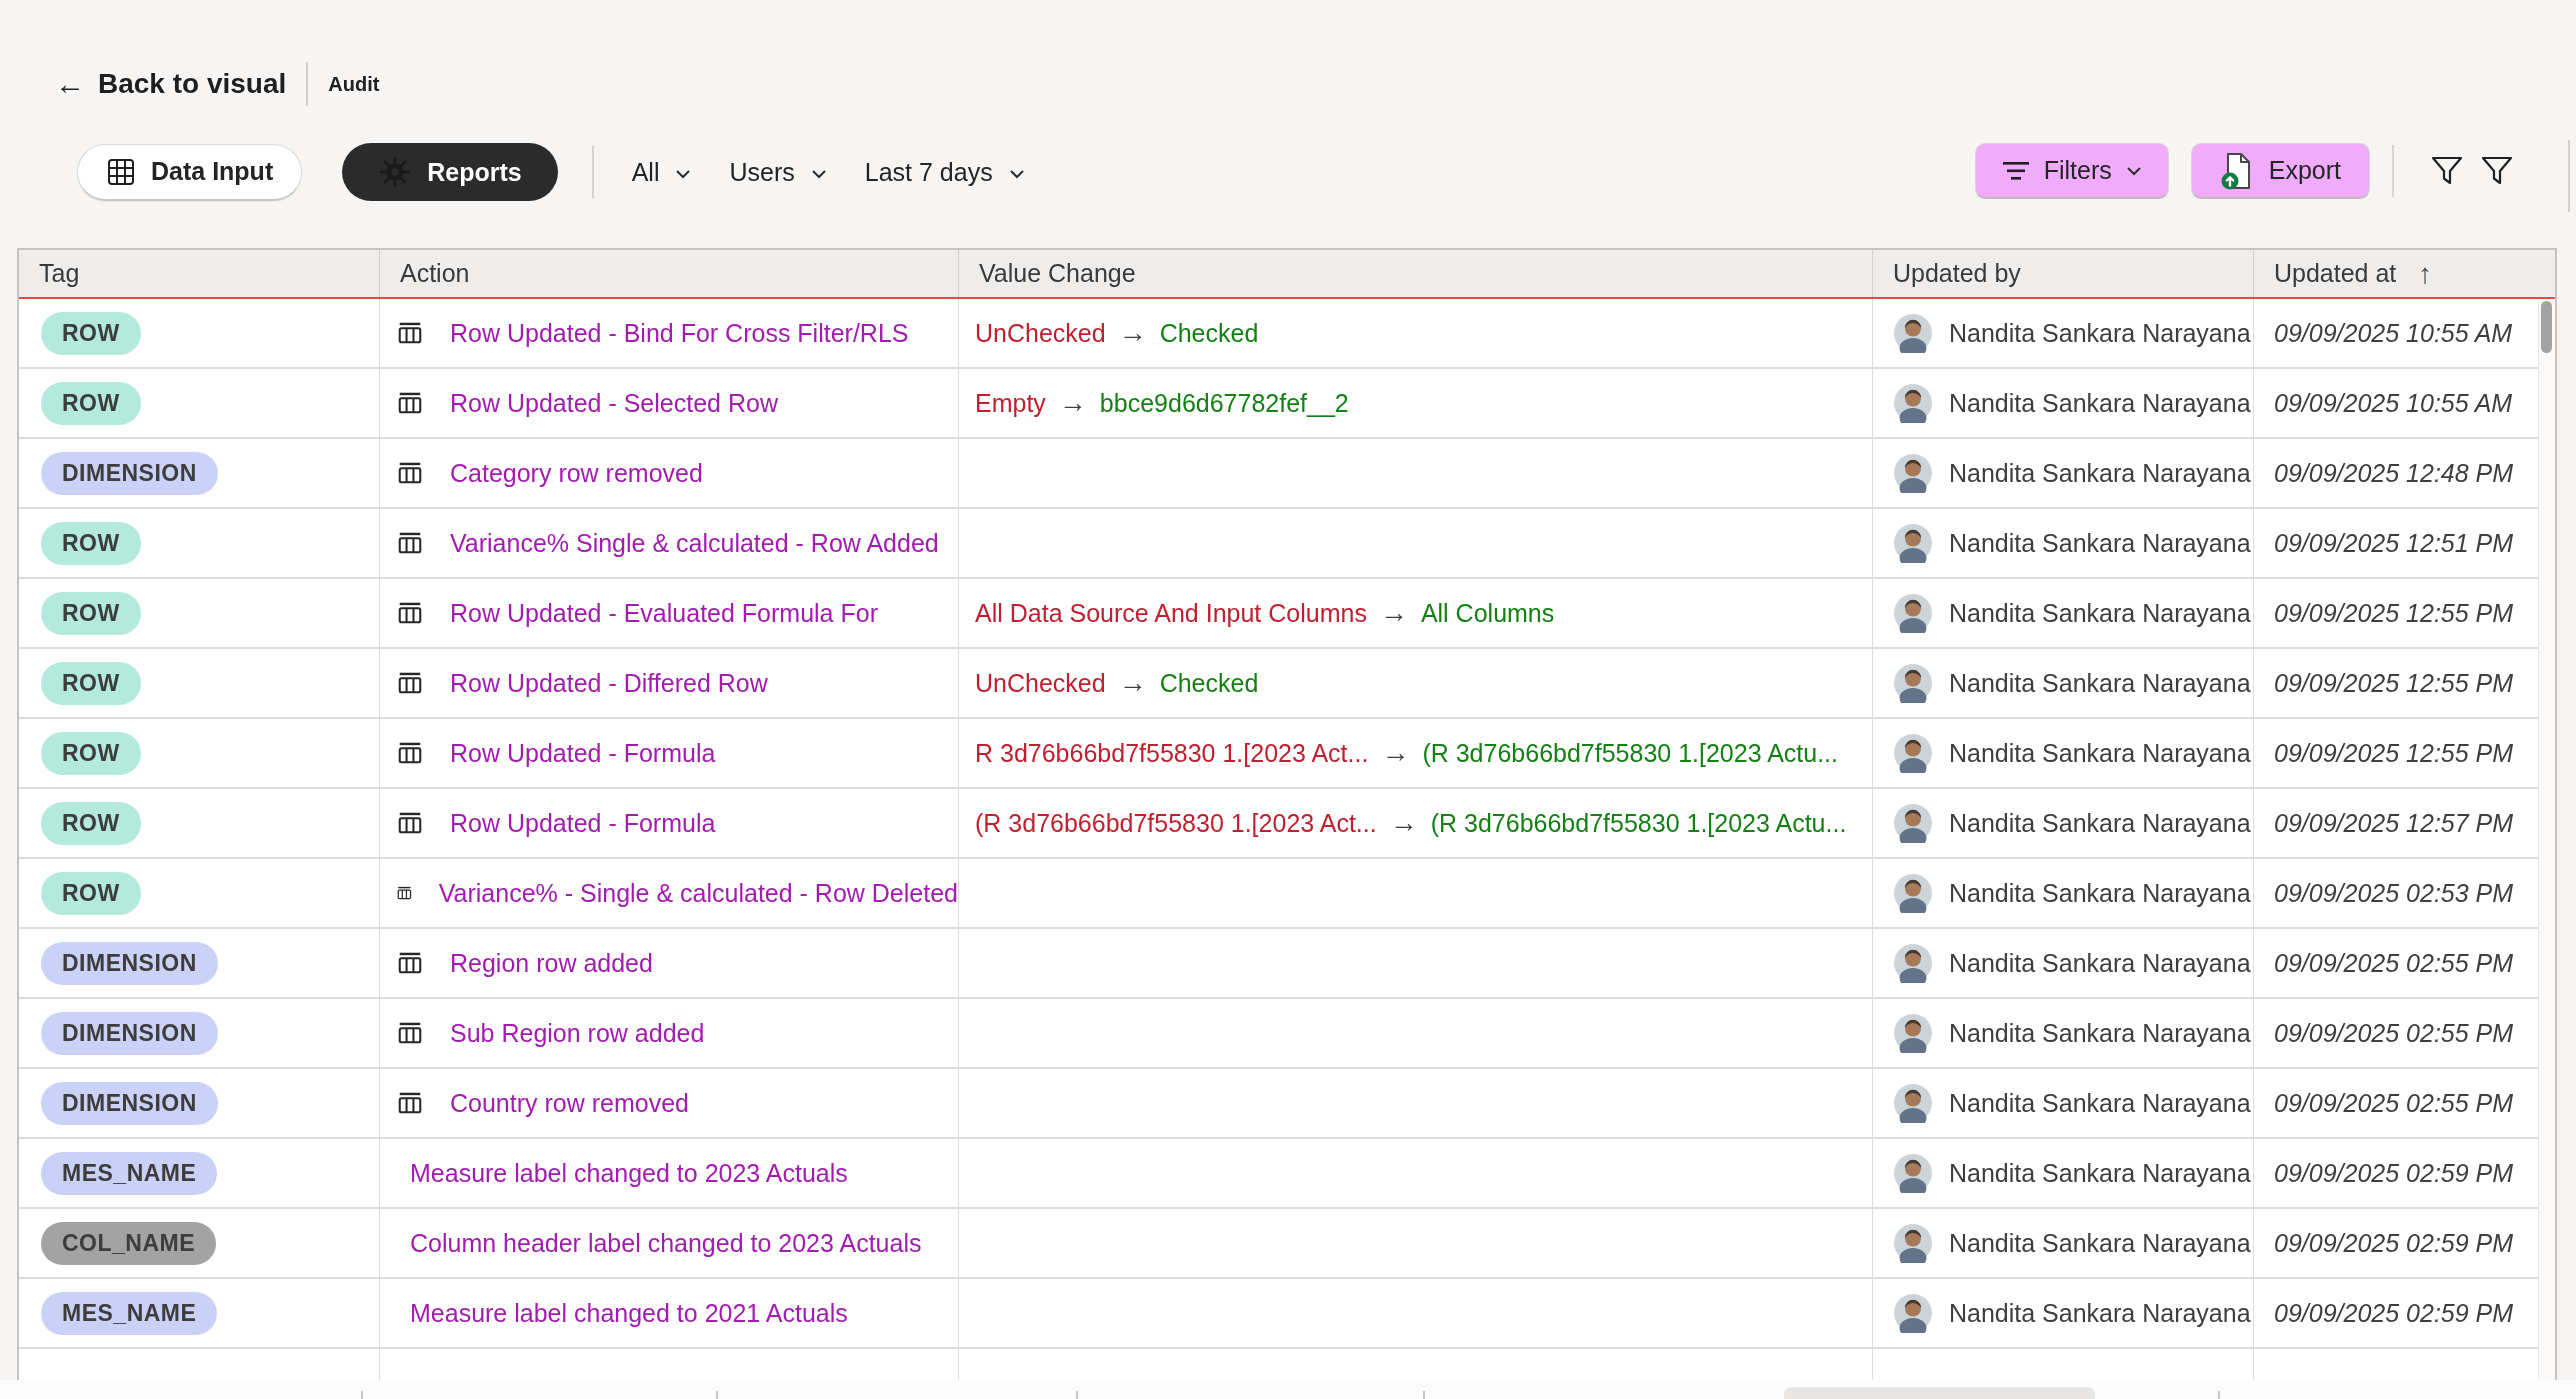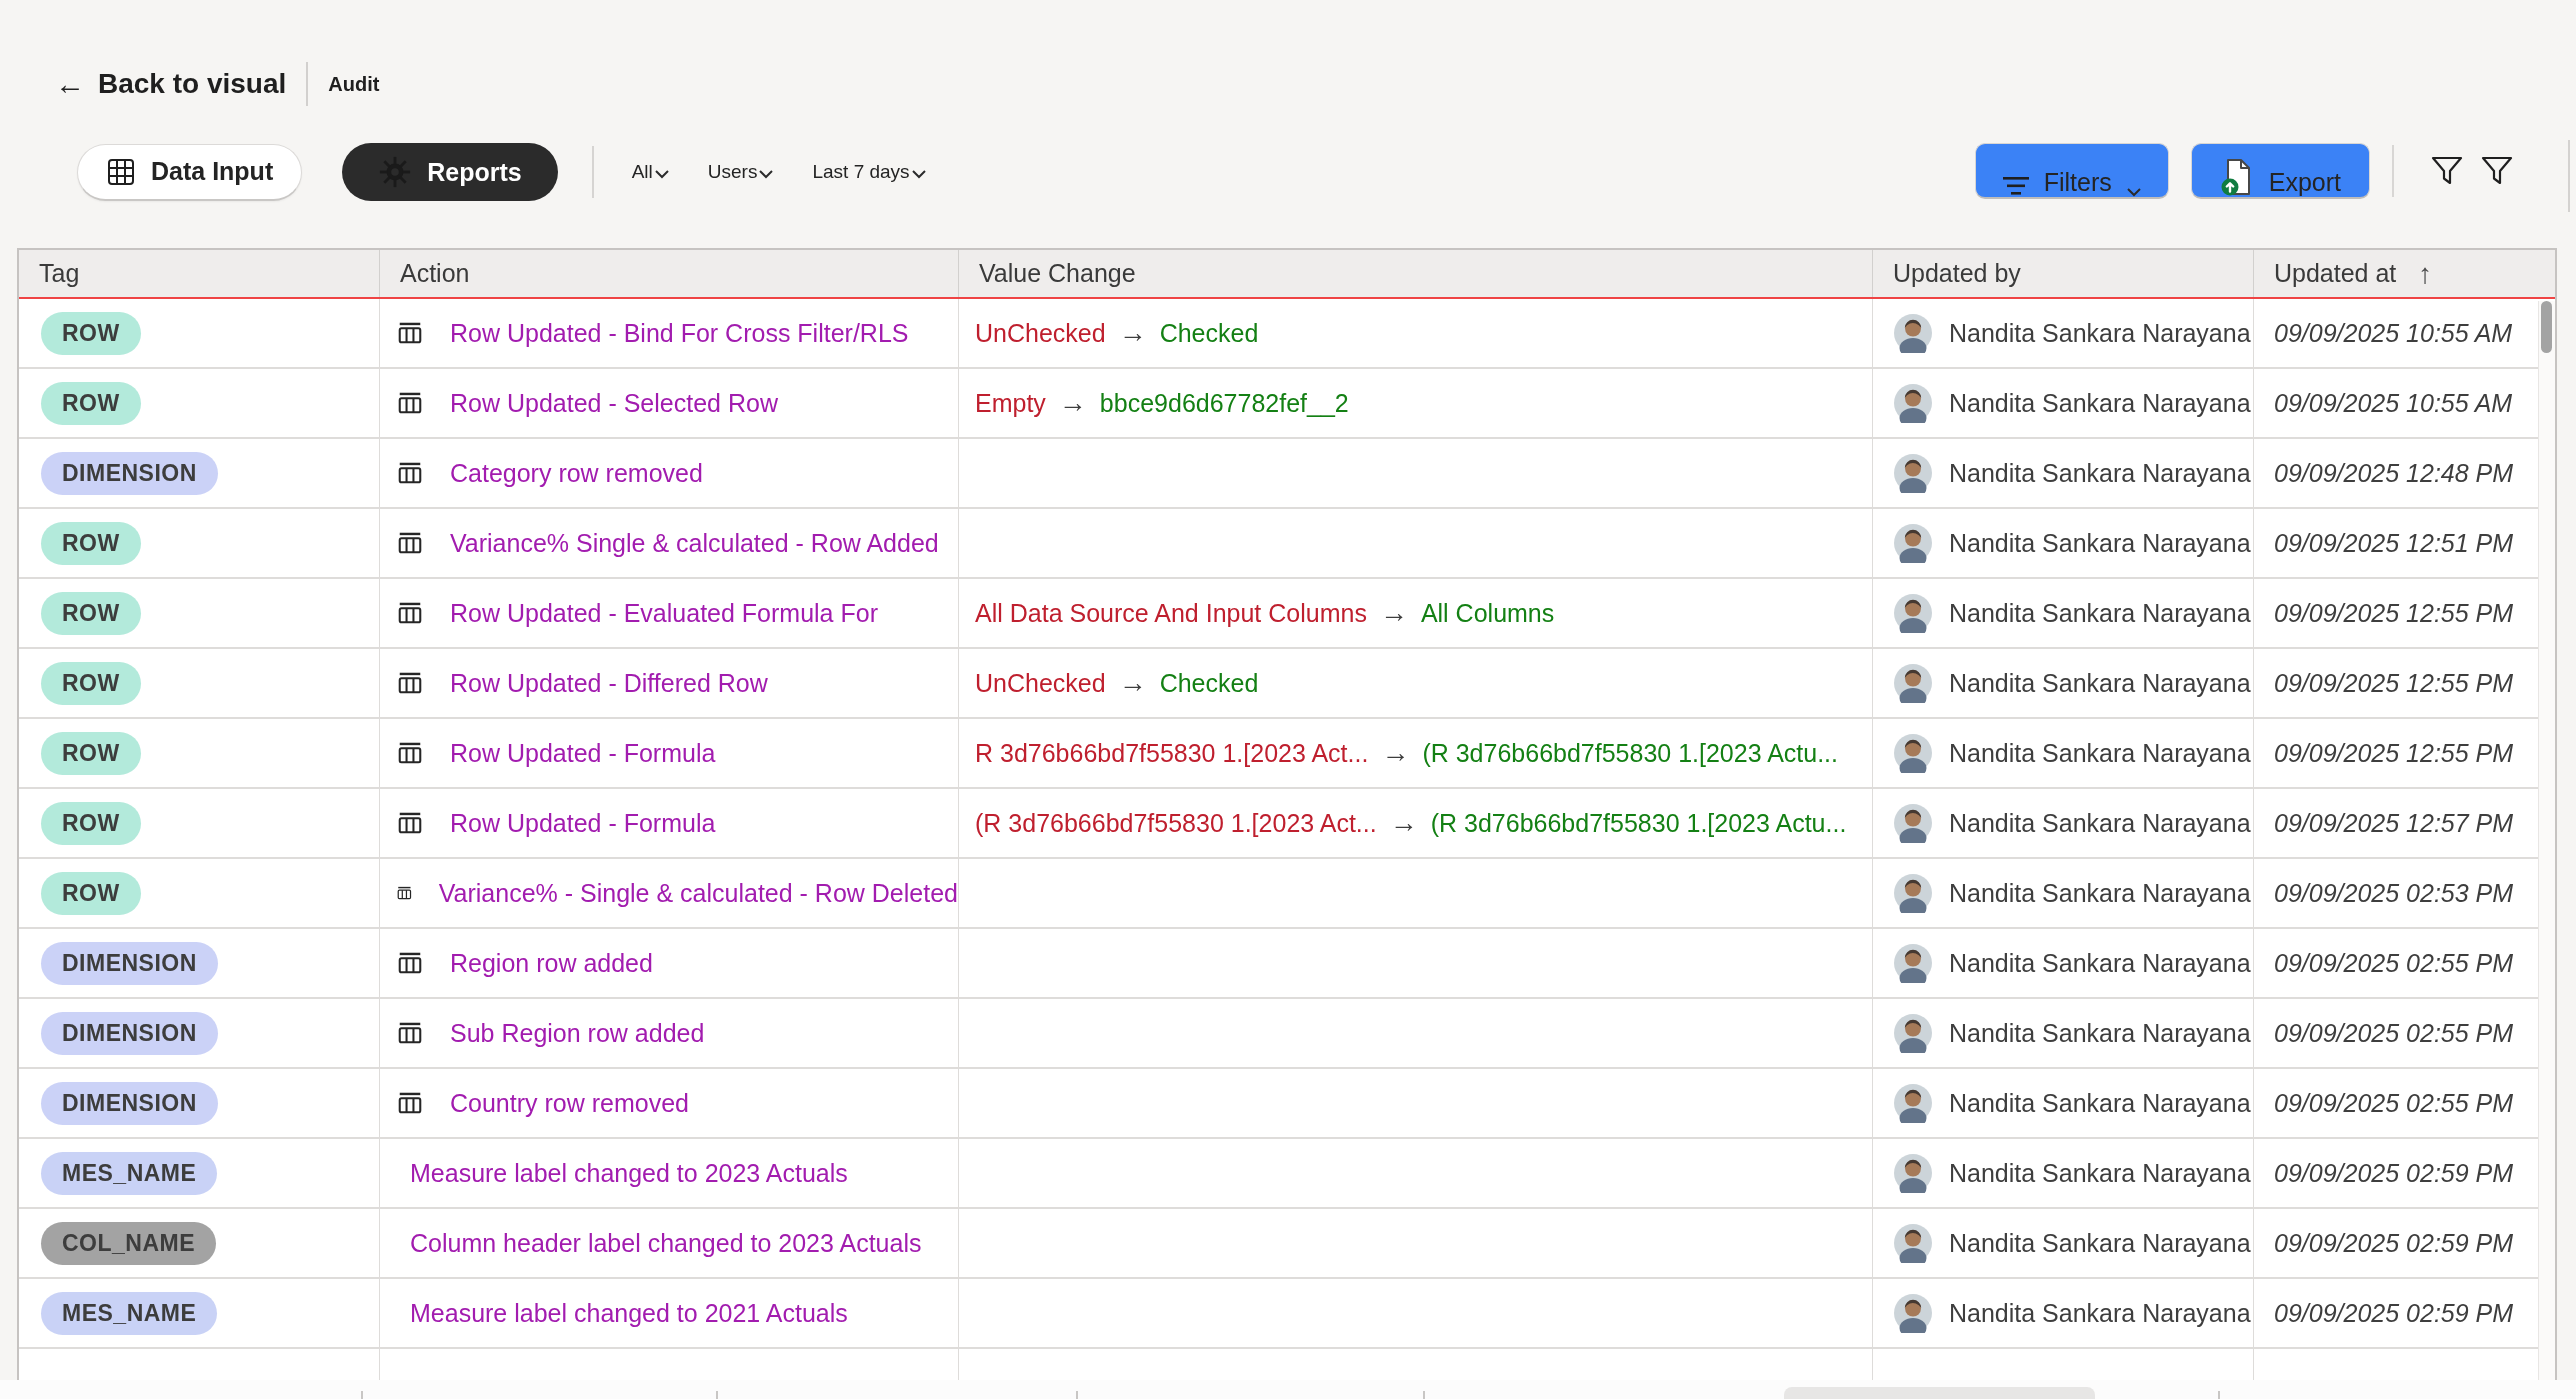--- a/index.html
+++ b/index.html
@@ -21,28 +21,28 @@
   .btn-data-input{
     height:57px;padding:0 28px;border-radius:29px;background:#ffffff;
     border:1px solid #dcdad8;border-bottom:2px solid #c9c7c5;
     font-size:25px;font-weight:600;color:#242424;gap:15px;box-shadow:0 1px 2px rgba(0,0,0,.05);
   }
   .btn-reports{
     height:58px;padding:0 36px;margin-left:40px;border-radius:29px;background:#2b2b2b;
     font-size:25px;font-weight:700;color:#ffffff;gap:15px;border:none;
   }
   .v-div{width:2px;height:52px;background:#d6d4d2;margin-left:34px;}
-  .dropdown{display:flex;align-items:center;gap:1px;margin-left:38px;font-size:19px;color:#242424;cursor:pointer;}
+  .dropdown{display:flex;align-items:center;gap:16px;margin-left:38px;font-size:25px;color:#242424;cursor:pointer;}
   .dropdown svg{margin-top:4px;}
 
   .toolbar-right{position:absolute;right:62px;top:143px;display:flex;align-items:center;}
   .btn-light{
-    height:56px;border-radius:10px;background:#3b82f6;
+    height:56px;border-radius:10px;background:#f0abfc;
     border:1px solid #d8d6d4;border-bottom:2px solid #bfbdbb;
-    font-size:25px;color:#242424;gap:14px;align-items:flex-end;
+    font-size:25px;color:#242424;gap:14px;
   }
   .btn-filters{padding:0 26px;}
   .btn-export{padding:0 28px;margin-left:22px;gap:13px;}
   .tr-div{width:2px;height:52px;background:#d8d6d4;margin:0 20px 0 22px;}
   .funnel{margin-left:16px;cursor:pointer;display:flex;align-items:center;}
   .right-edge{position:absolute;right:6px;top:140px;height:72px;width:2px;background:#d4d2d0;}
 
   
   .audit-table{
     position:absolute;left:17px;top:248px;width:2540px;box-sizing:border-box;

